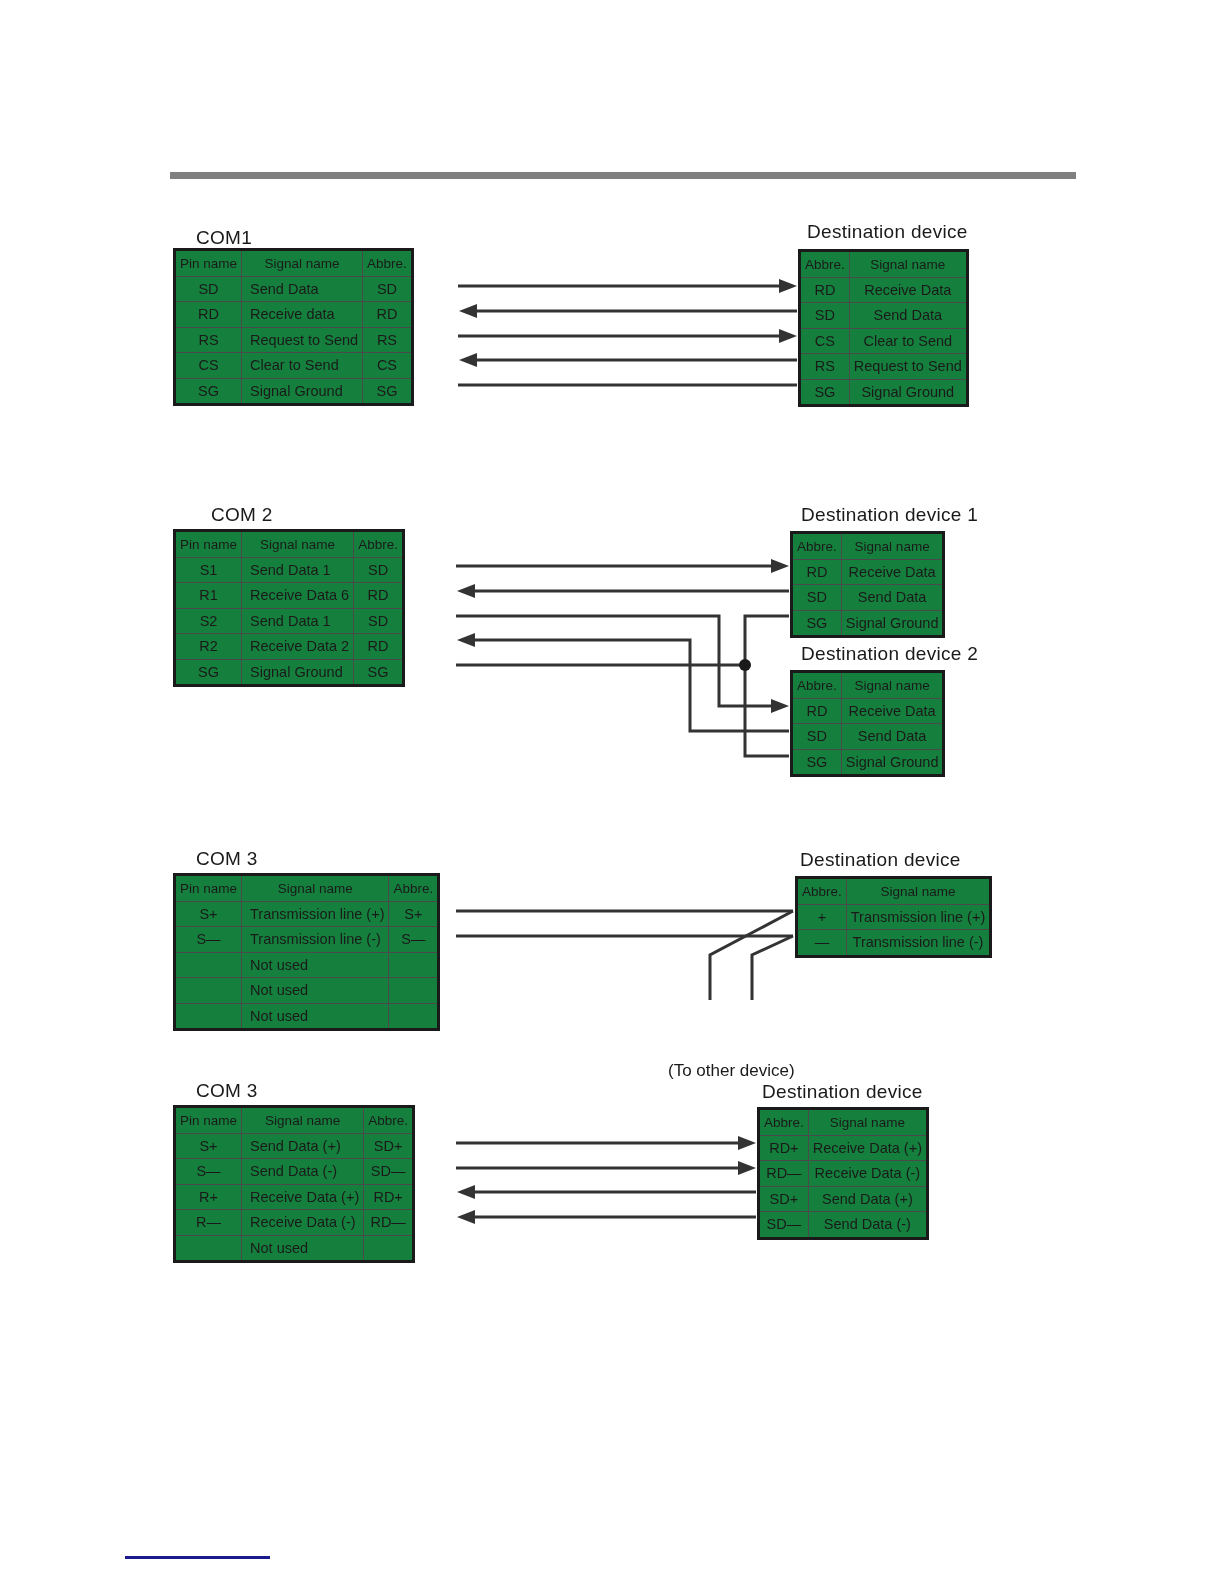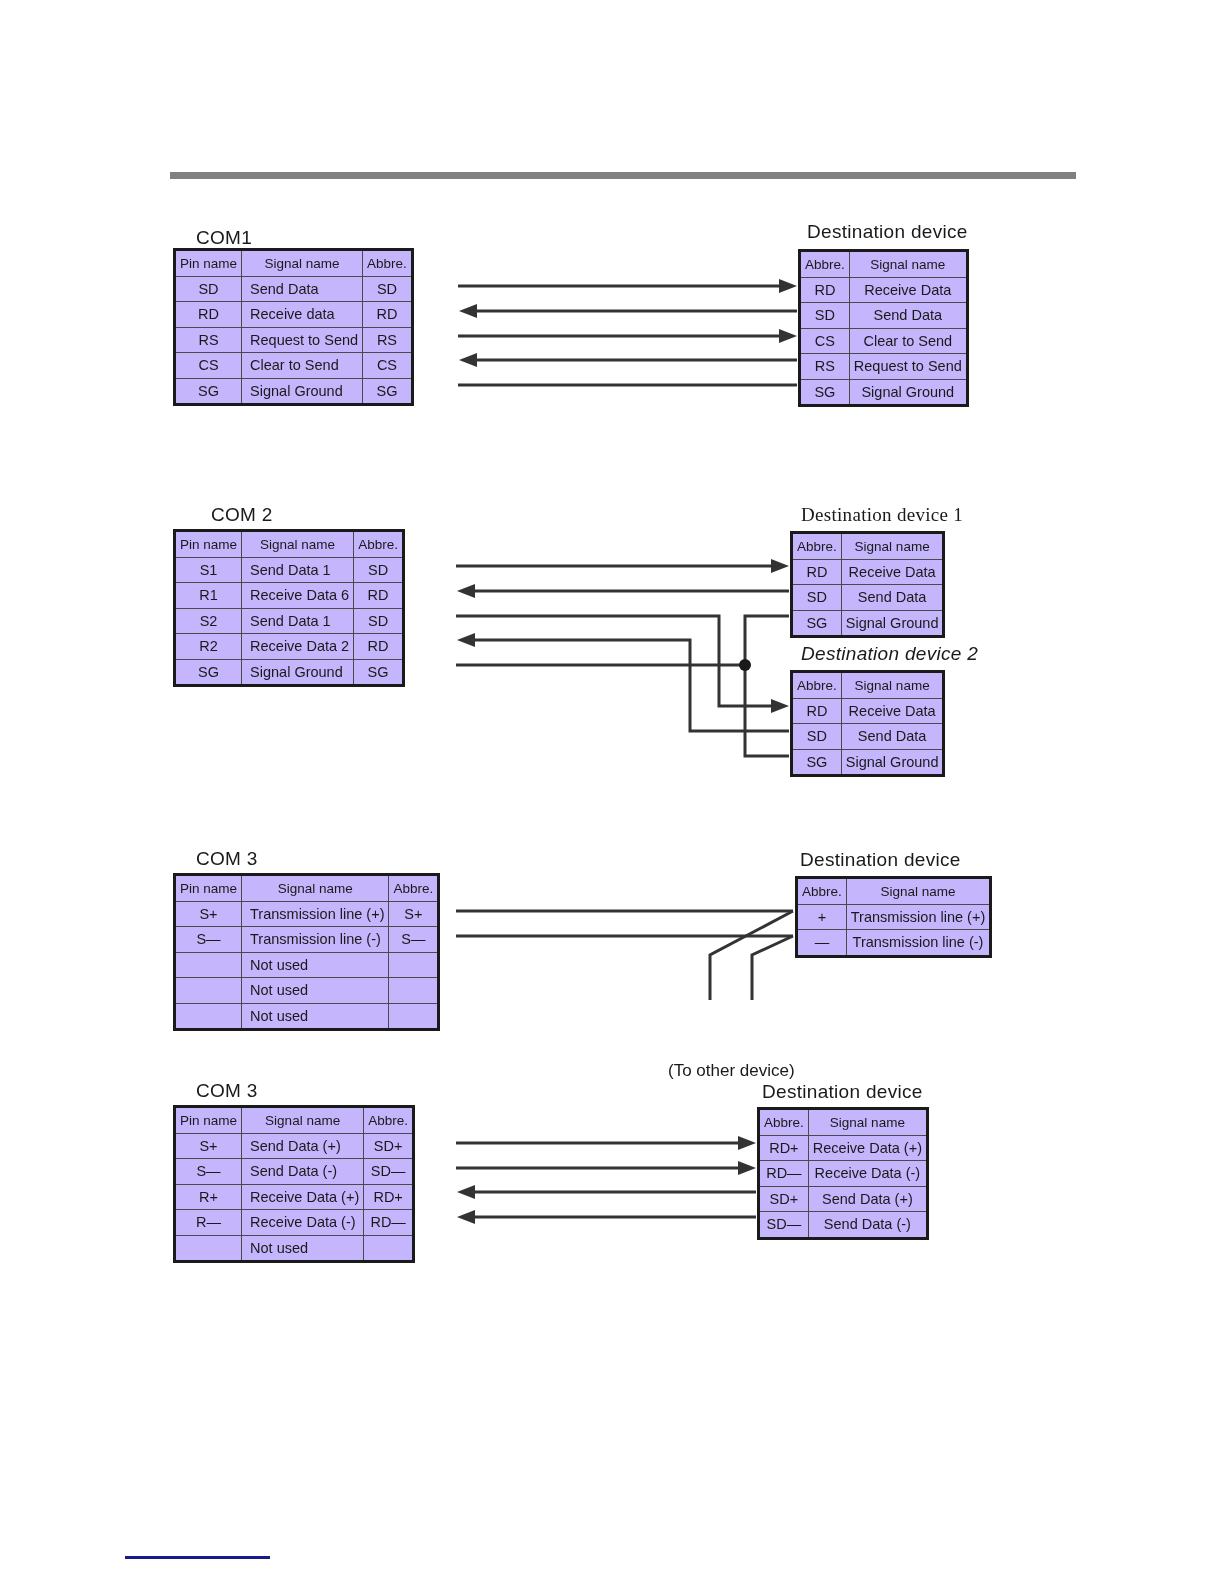--- a/index.html
+++ b/index.html
@@ -24,21 +24,21 @@
   .diagram{position:absolute;}
 
   .tbl-title{
     position:absolute;font-size:19px;letter-spacing:.3px;
     color:#1a1a1a;white-space:nowrap;
   }
 
   table.pin{
     border-collapse:collapse;
     border:3px solid #1a1a1a;
-    background:#c4b5fd;
+    background:#15803d;
     table-layout:fixed;
   }
   table.pin td{
     border:1px solid #4a4a4a;
     font-size:14.5px;
     height:24.5px;
     padding:0 4px;
     text-align:center;
     white-space:nowrap;
     line-height:1;
@@ -217,21 +217,21 @@
           </tr>
           <tr>
             <td>SG</td>
             <td class="left">Signal Ground</td>
             <td>SG</td>
           </tr>
         </tbody>
       </table>
     </div>
 
-    <div class="tbl-title" style="left:801px;top:504px;font-family:Liberation Serif, serif;">Destination device 1</div>
+    <div class="tbl-title" style="left:801px;top:504px;">Destination device 1</div>
 
     <div style="position:absolute;left:790px;top:531px;">
       <table class="pin dst-wide">
         <colgroup>
             <col class="c1">
             <col class="c2">
           </colgroup>
         <tbody>
           <tr>
             <td class="hdr">Abbre.</td>
@@ -246,21 +246,21 @@
             <td>Send Data</td>
           </tr>
           <tr>
             <td>SG</td>
             <td>Signal Ground</td>
           </tr>
         </tbody>
       </table>
     </div>
 
-    <div class="tbl-title" style="left:801px;top:643px;font-style:italic;">Destination device 2</div>
+    <div class="tbl-title" style="left:801px;top:643px;">Destination device 2</div>
 
     <div style="position:absolute;left:790px;top:670px;">
       <table class="pin dst-wide">
         <colgroup>
             <col class="c1">
             <col class="c2">
           </colgroup>
         <tbody>
           <tr>
             <td class="hdr">Abbre.</td>

